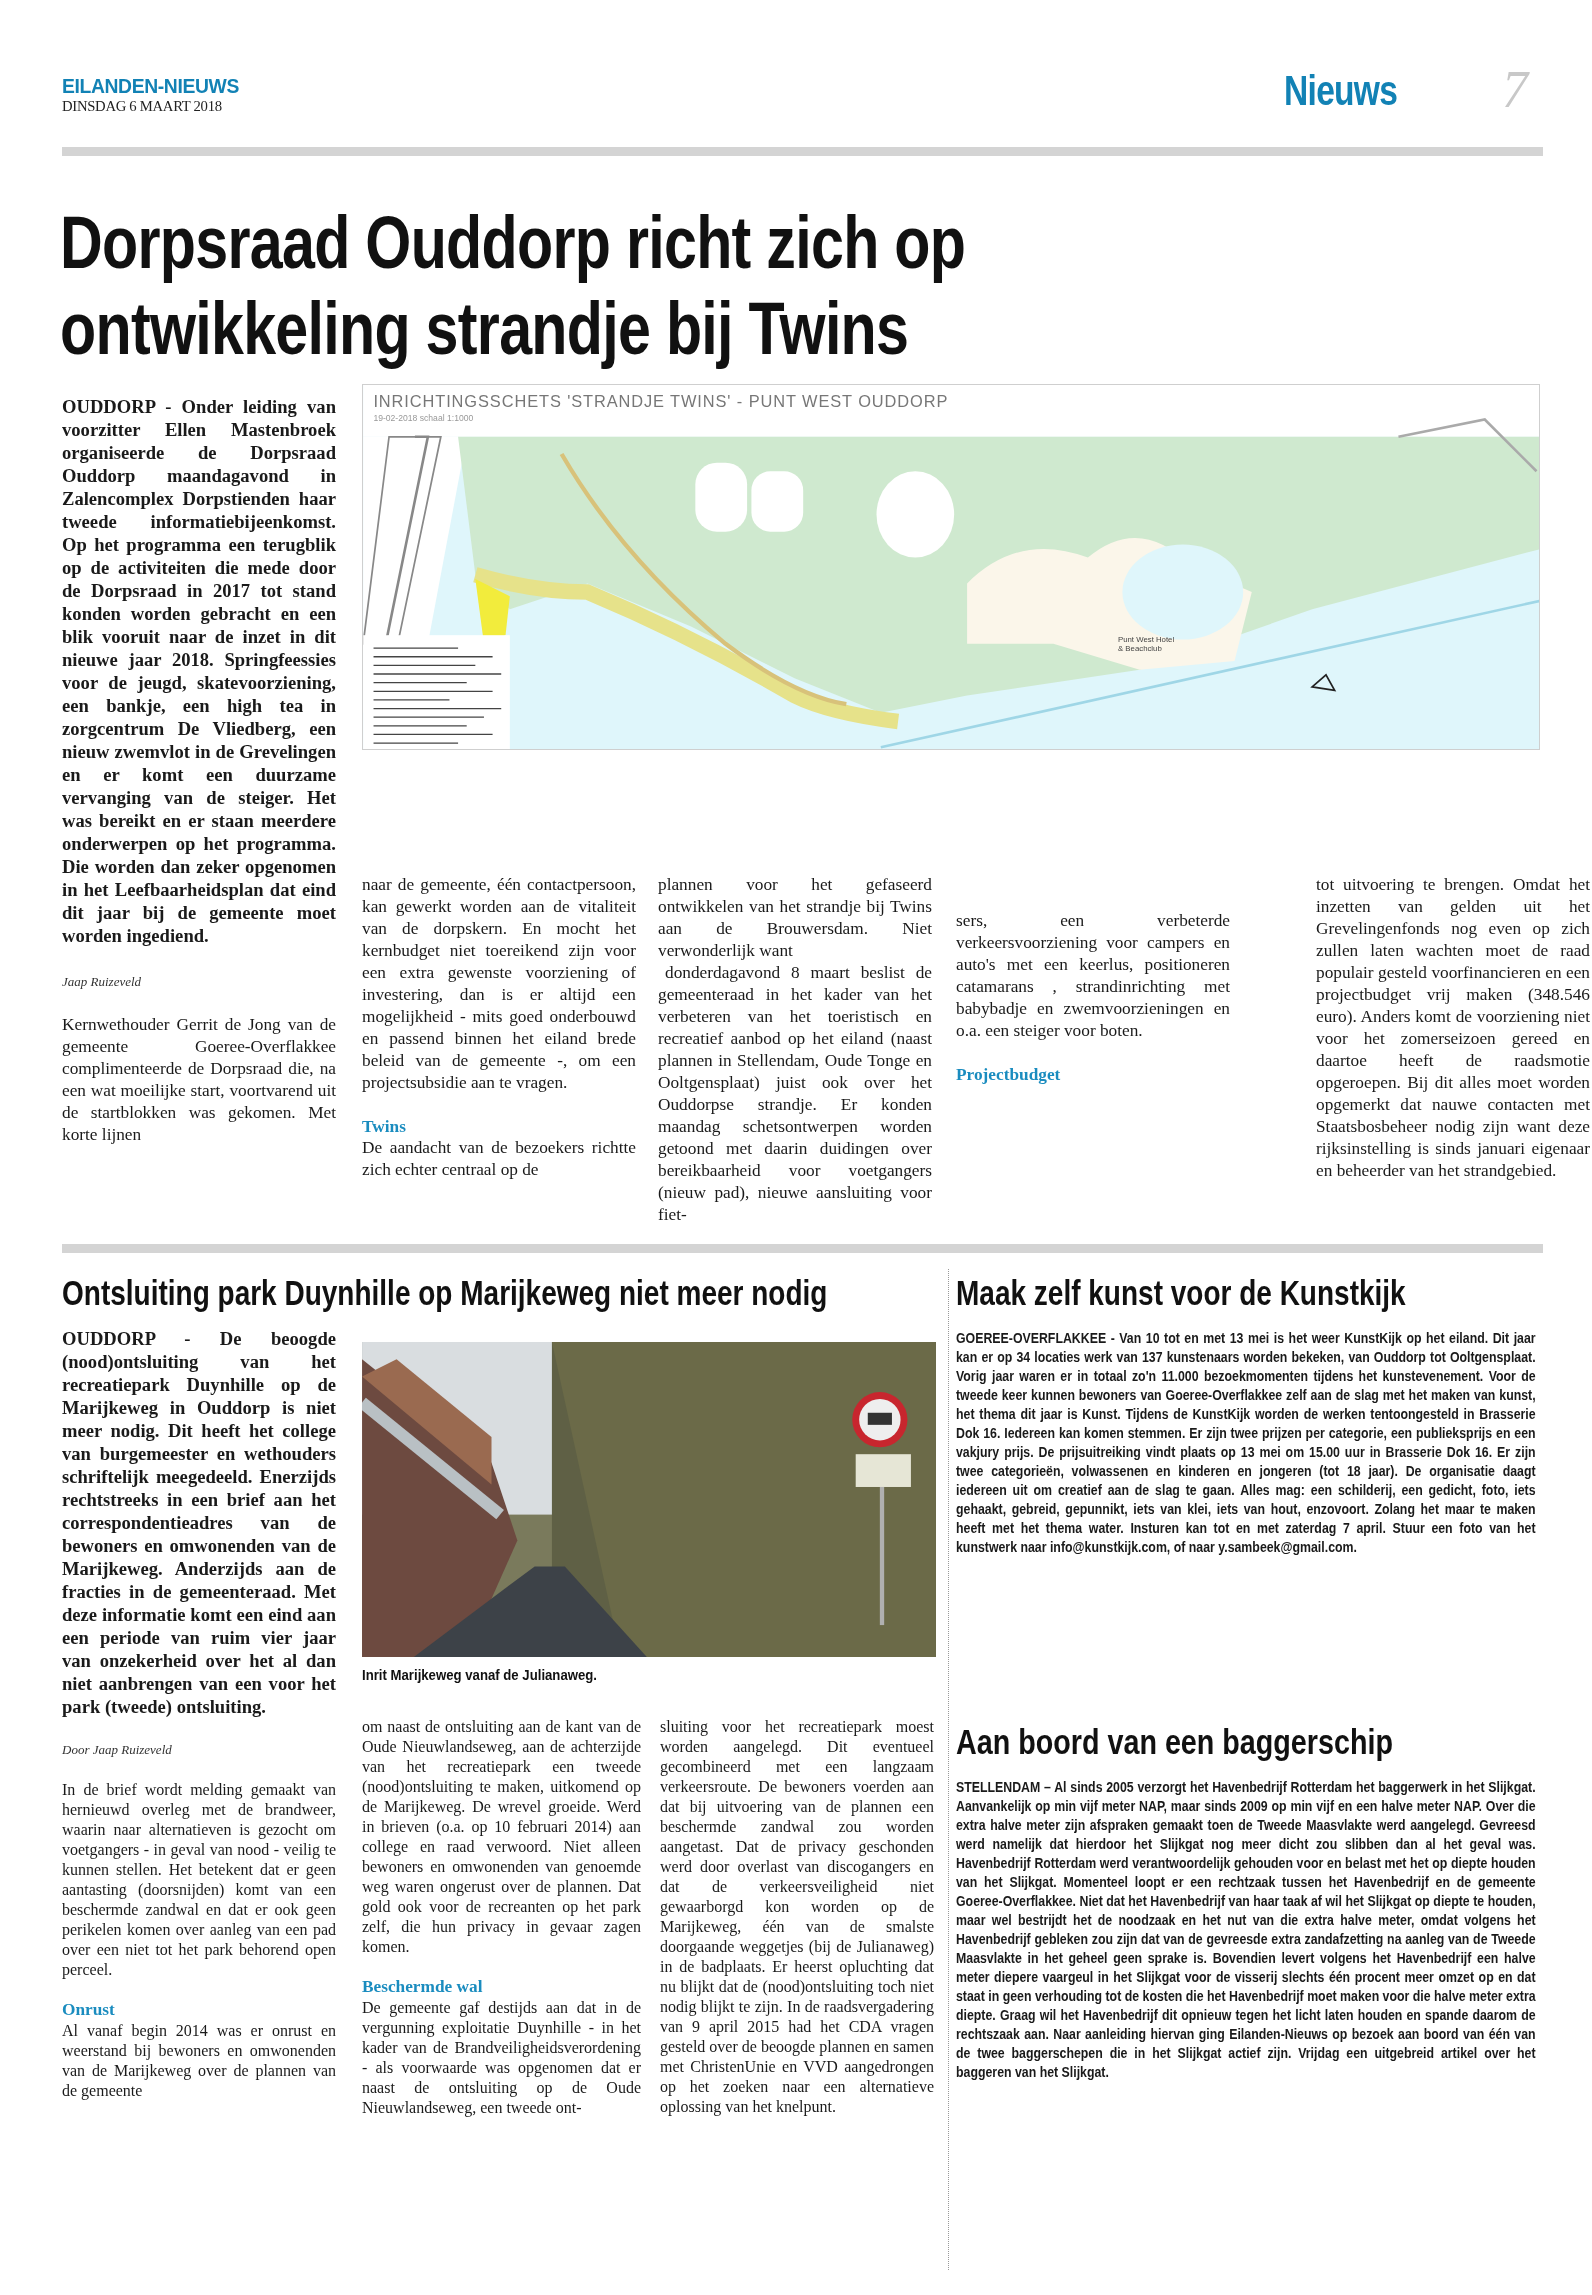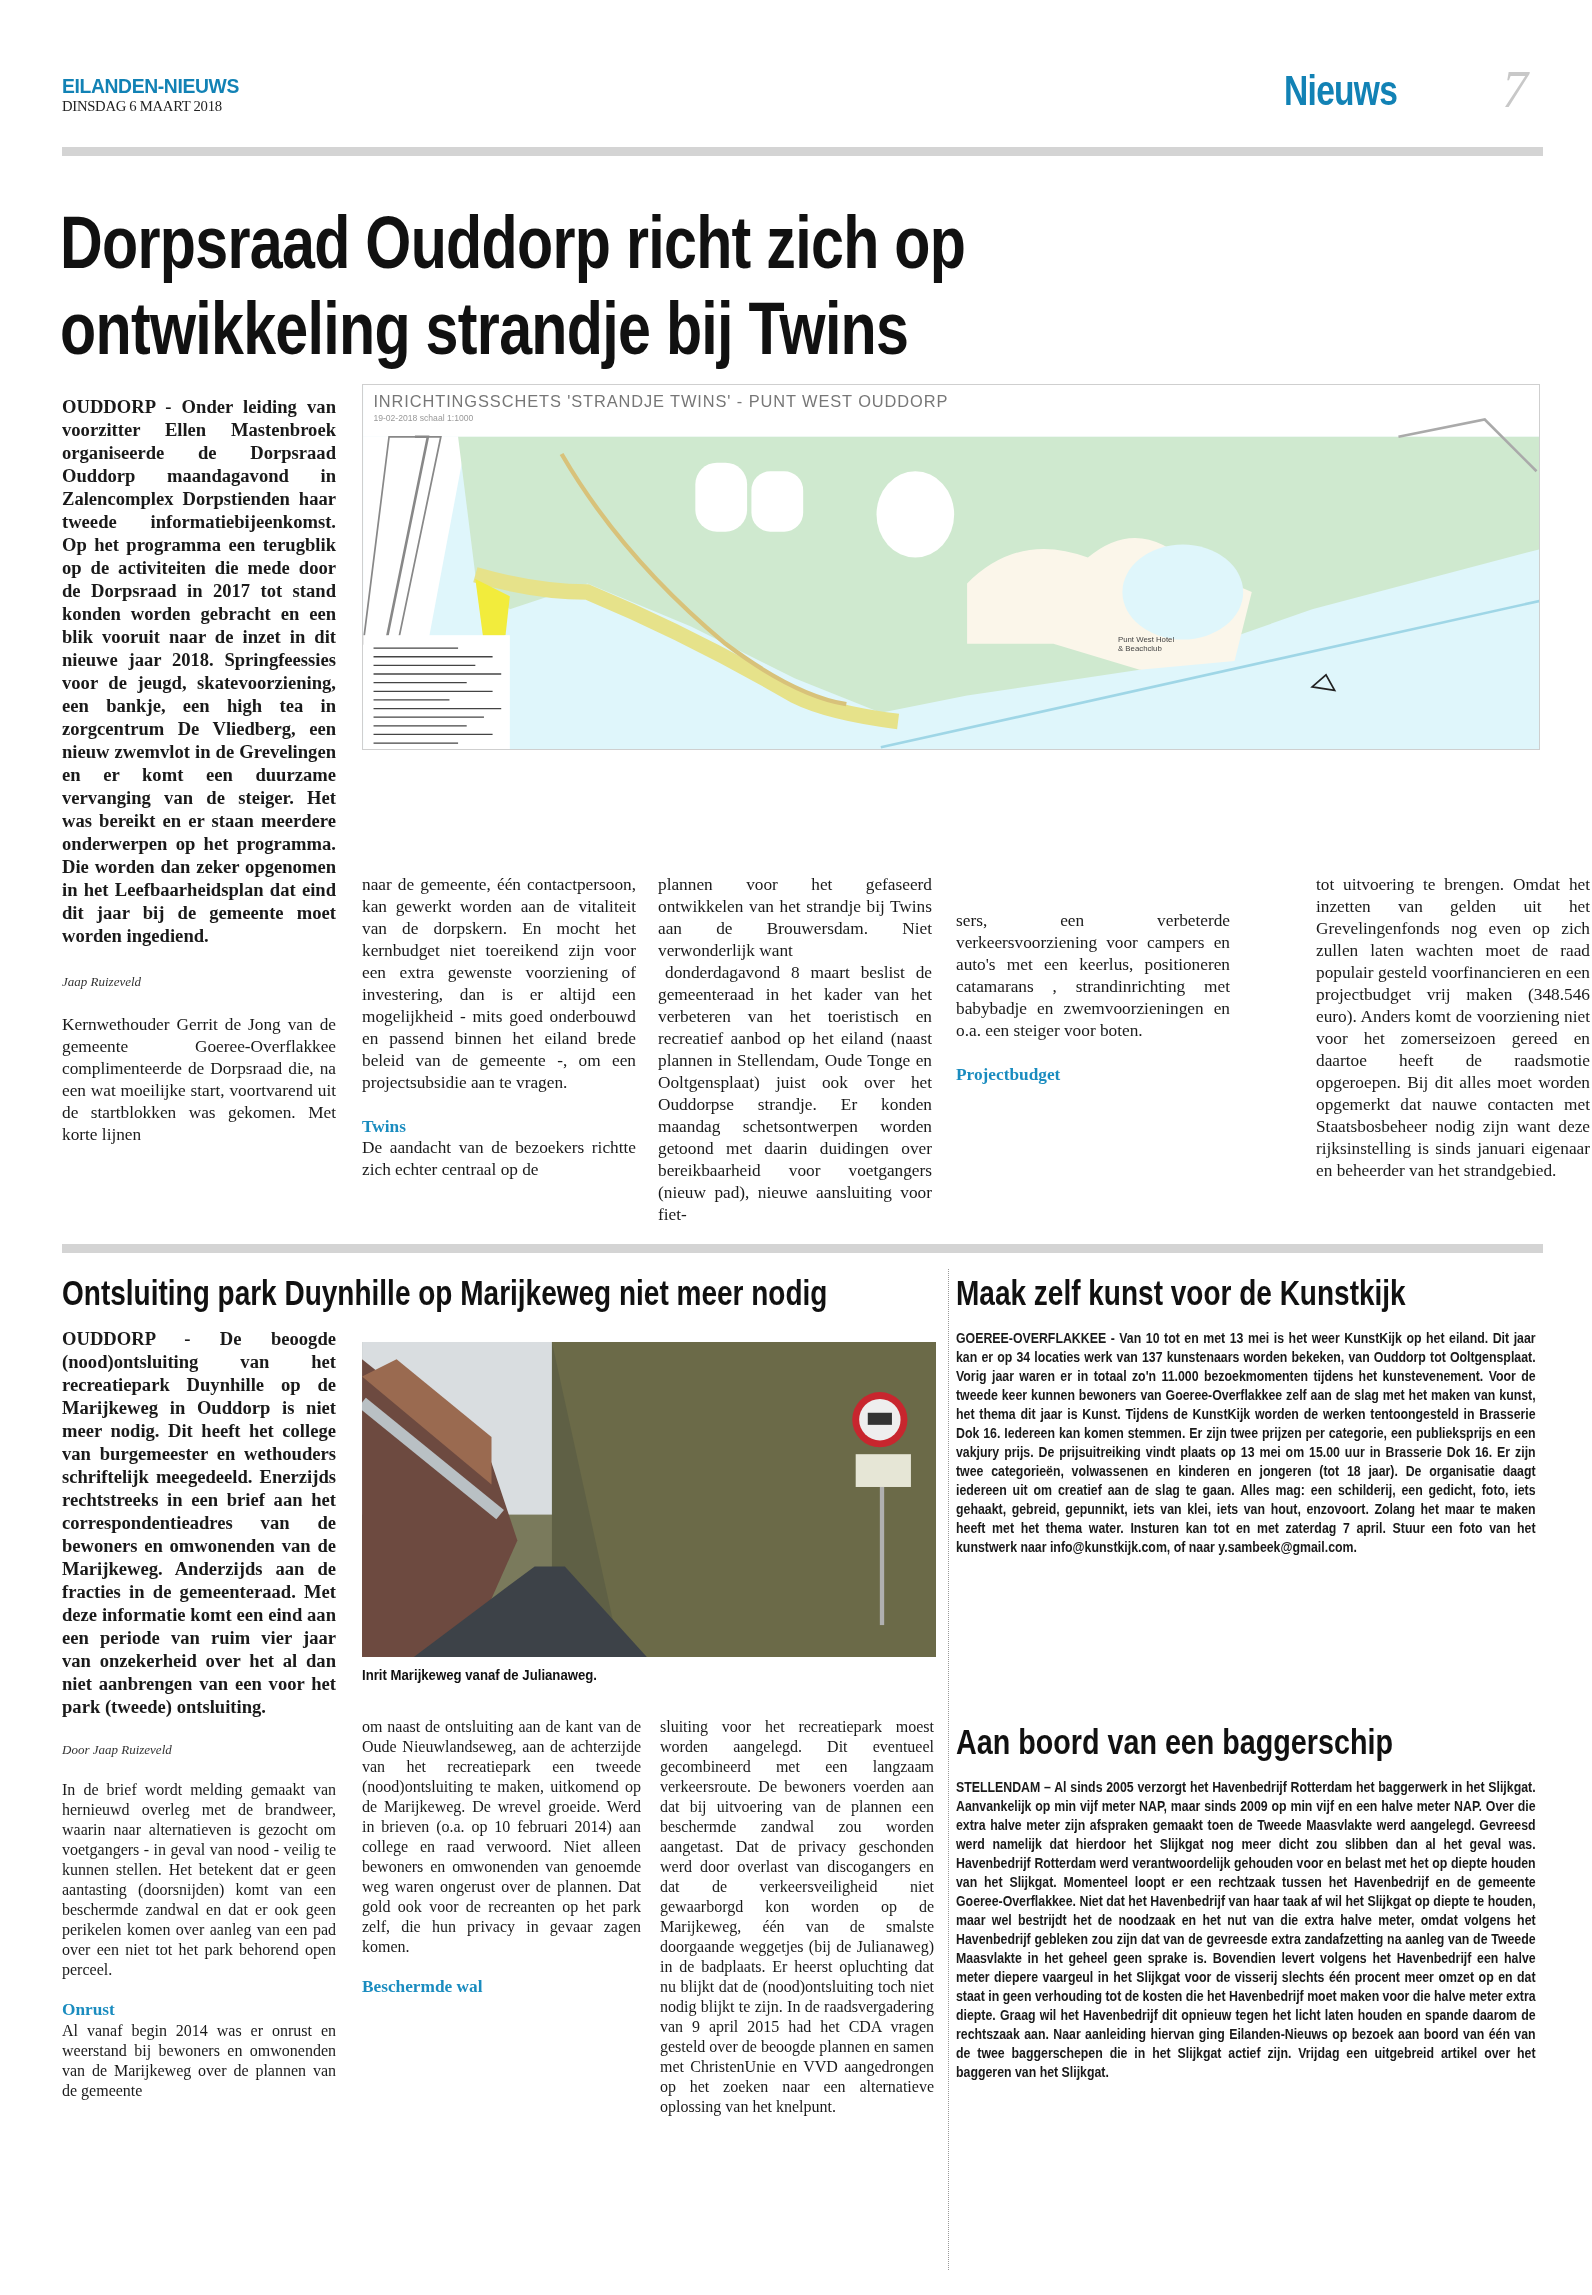--- a/index.html
+++ b/index.html
@@ -151,20 +151,21 @@
     <rect x="586" y="82" width="28" height="14" fill="#333"></rect>
     <rect x="572" y="130" width="64" height="38" fill="#e6e6d6"></rect>
     <rect x="600" y="168" width="5" height="160" fill="#b0b0b0"></rect>
   </svg>
 </div>
 <div class="abs caption">Inrit Marijkeweg vanaf de Julianaweg.</div>
 
 <div class="col" style="left:362px; top:1717px; width:279px; font-size:16px; line-height:20px;">
   <p class="para">om naast de ontsluiting aan de kant van de Oude Nieuwlandseweg, aan de achterzijde van het recreatiepark een tweede (nood)ontsluiting te maken, uitkomend op de Marijkeweg. De wrevel groeide. Werd in brieven (o.a. op 10 februari 2014) aan college en raad verwoord. Niet alleen bewoners en omwonenden van genoemde weg waren ongerust over de plannen. Dat gold ook voor de recreanten op het park zelf, die hun privacy in gevaar zagen komen.</p>
   <p class="para subhead" style="margin-top:19px;">Beschermde wal</p>
+  <p class="para">De gemeente gaf destijds aan dat in de vergunning exploitatie Duynhille - in het kader van de Brandveiligheidsverordening - als voorwaarde was opgenomen dat er naast de ontsluiting op de Oude Nieuwlandseweg, een tweede ont-</p>
 </div>
 <div class="col" style="left:660px; top:1717px; width:274px; font-size:16px; line-height:20px;">
   <p class="para">sluiting voor het recreatiepark moest worden aangelegd. Dit eventueel gecombineerd met een langzaam verkeersroute. De bewoners voerden aan dat bij uitvoering van de plannen een beschermde zandwal zou worden aangetast. Dat de privacy geschonden werd door overlast van discogangers en dat de verkeersveiligheid niet gewaarborgd kon worden op de Marijkeweg, één van de smalste doorgaande weggetjes (bij de Julianaweg) in de badplaats. Er heerst opluchting dat nu blijkt dat de (nood)ontsluiting toch niet nodig blijkt te zijn. In de raadsvergadering van 9 april 2015 had het CDA vragen gesteld over de beoogde plannen en samen met ChristenUnie en VVD aangedrongen op het zoeken naar een alternatieve oplossing van het knelpunt.</p>
 </div>
 
 <div class="abs sep-dots"></div>
 
 <div class="abs h2" style="left:956px; top:1273px; font-size:35px; transform:scaleX(0.80);">Maak zelf kunst voor de Kunstkijk</div>
 <div class="abs brief" style="left:956px; top:1329px; width:690px;">GOEREE-OVERFLAKKEE - Van 10 tot en met 13 mei is het weer KunstKijk op het eiland. Dit jaar kan er op 34 locaties werk van 137 kunstenaars worden bekeken, van Ouddorp tot Ooltgensplaat. Vorig jaar waren er in totaal zo'n 11.000 bezoekmomenten tijdens het kunstevenement. Voor de tweede keer kunnen bewoners van Goeree-Overflakkee zelf aan de slag met het maken van kunst, het thema dit jaar is Kunst. Tijdens de KunstKijk worden de werken tentoongesteld in Brasserie Dok 16. Iedereen kan komen stemmen. Er zijn twee prijzen per categorie, een publieksprijs en een vakjury prijs. De prijsuitreiking vindt plaats op 13 mei om 15.00 uur in Brasserie Dok 16. Er zijn twee categorieën, volwassenen en kinderen en jongeren (tot 18 jaar). De organisatie daagt iedereen uit om creatief aan de slag te gaan. Alles mag: een schilderij, een gedicht, foto, iets gehaakt, gebreid, gepunnikt, iets van klei, iets van hout, enzovoort. Zolang het maar te maken heeft met het thema water. Insturen kan tot en met zaterdag 7 april. Stuur een foto van het kunstwerk naar info@kunstkijk.com, of naar y.sambeek@gmail.com.</div>
 

